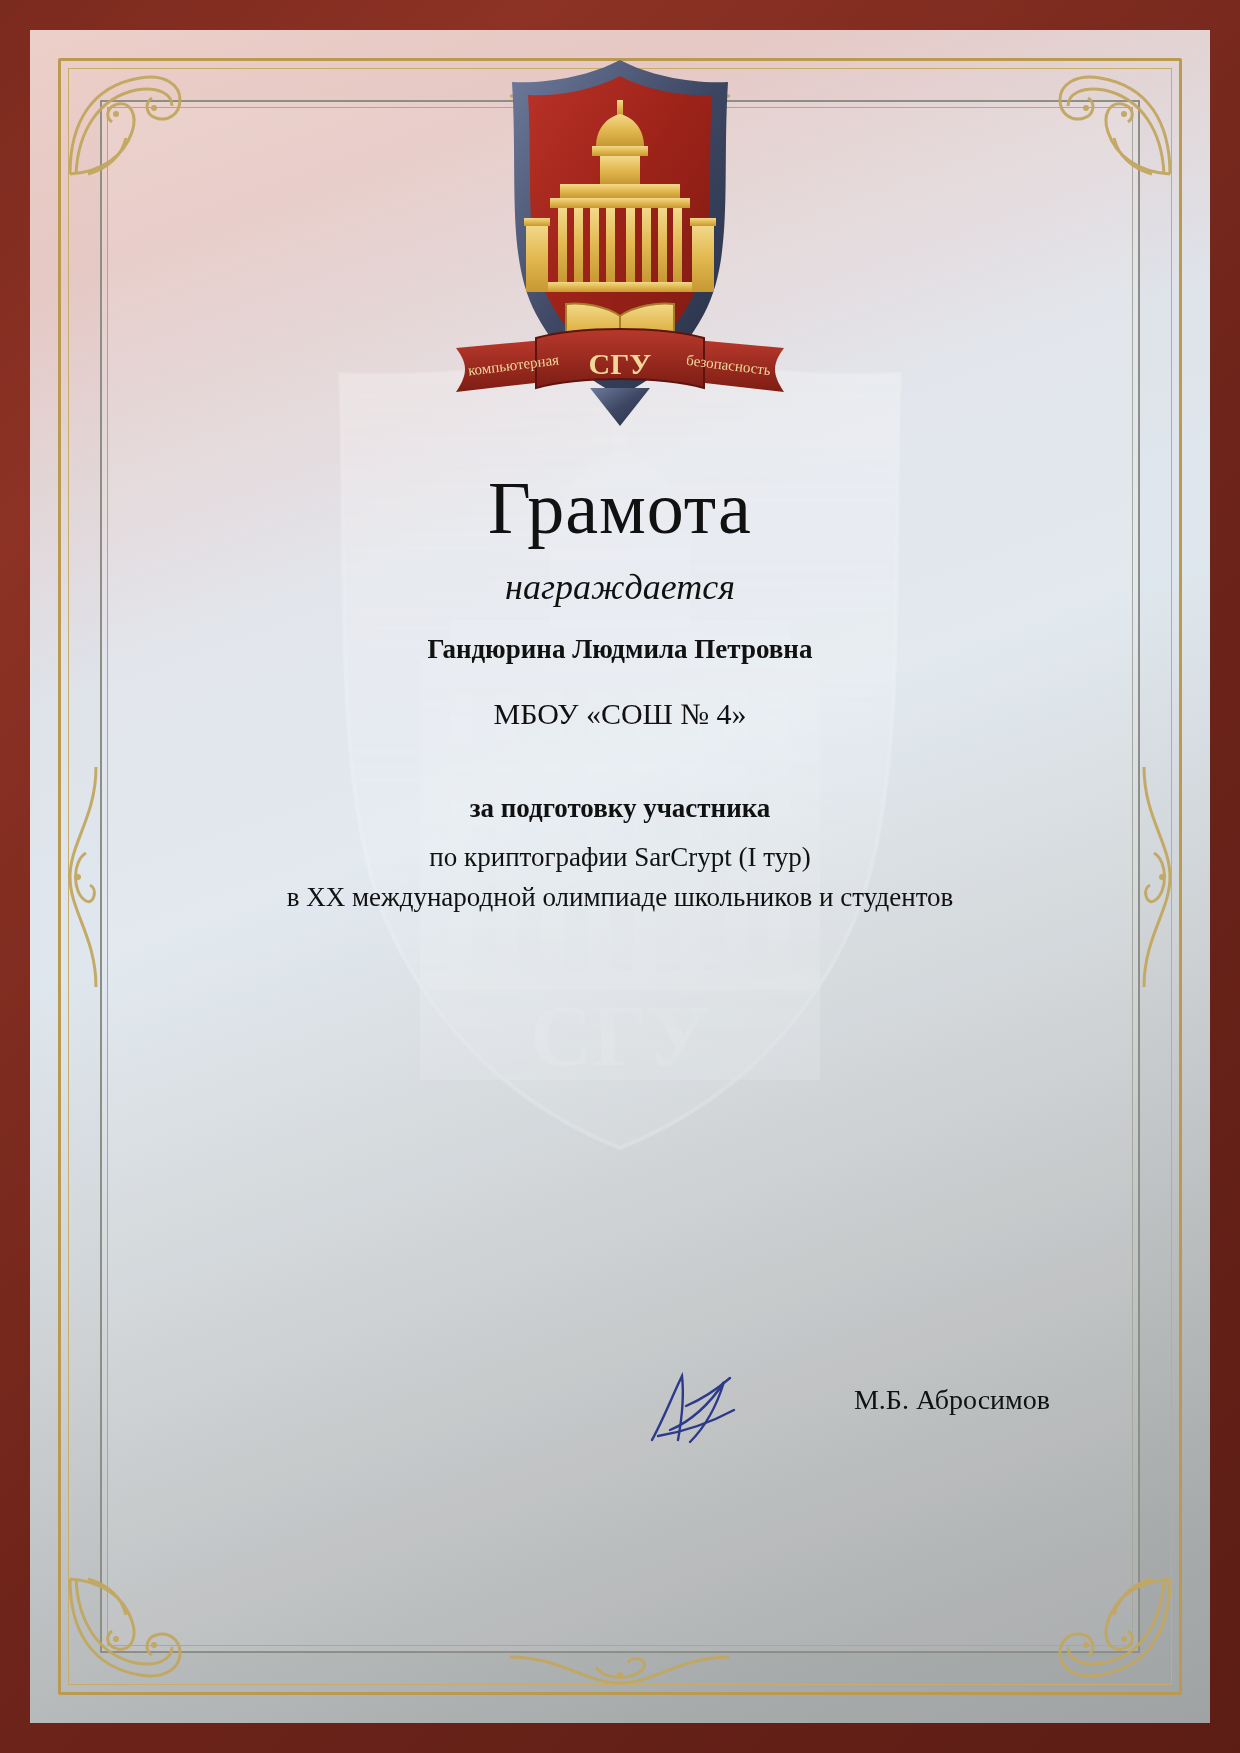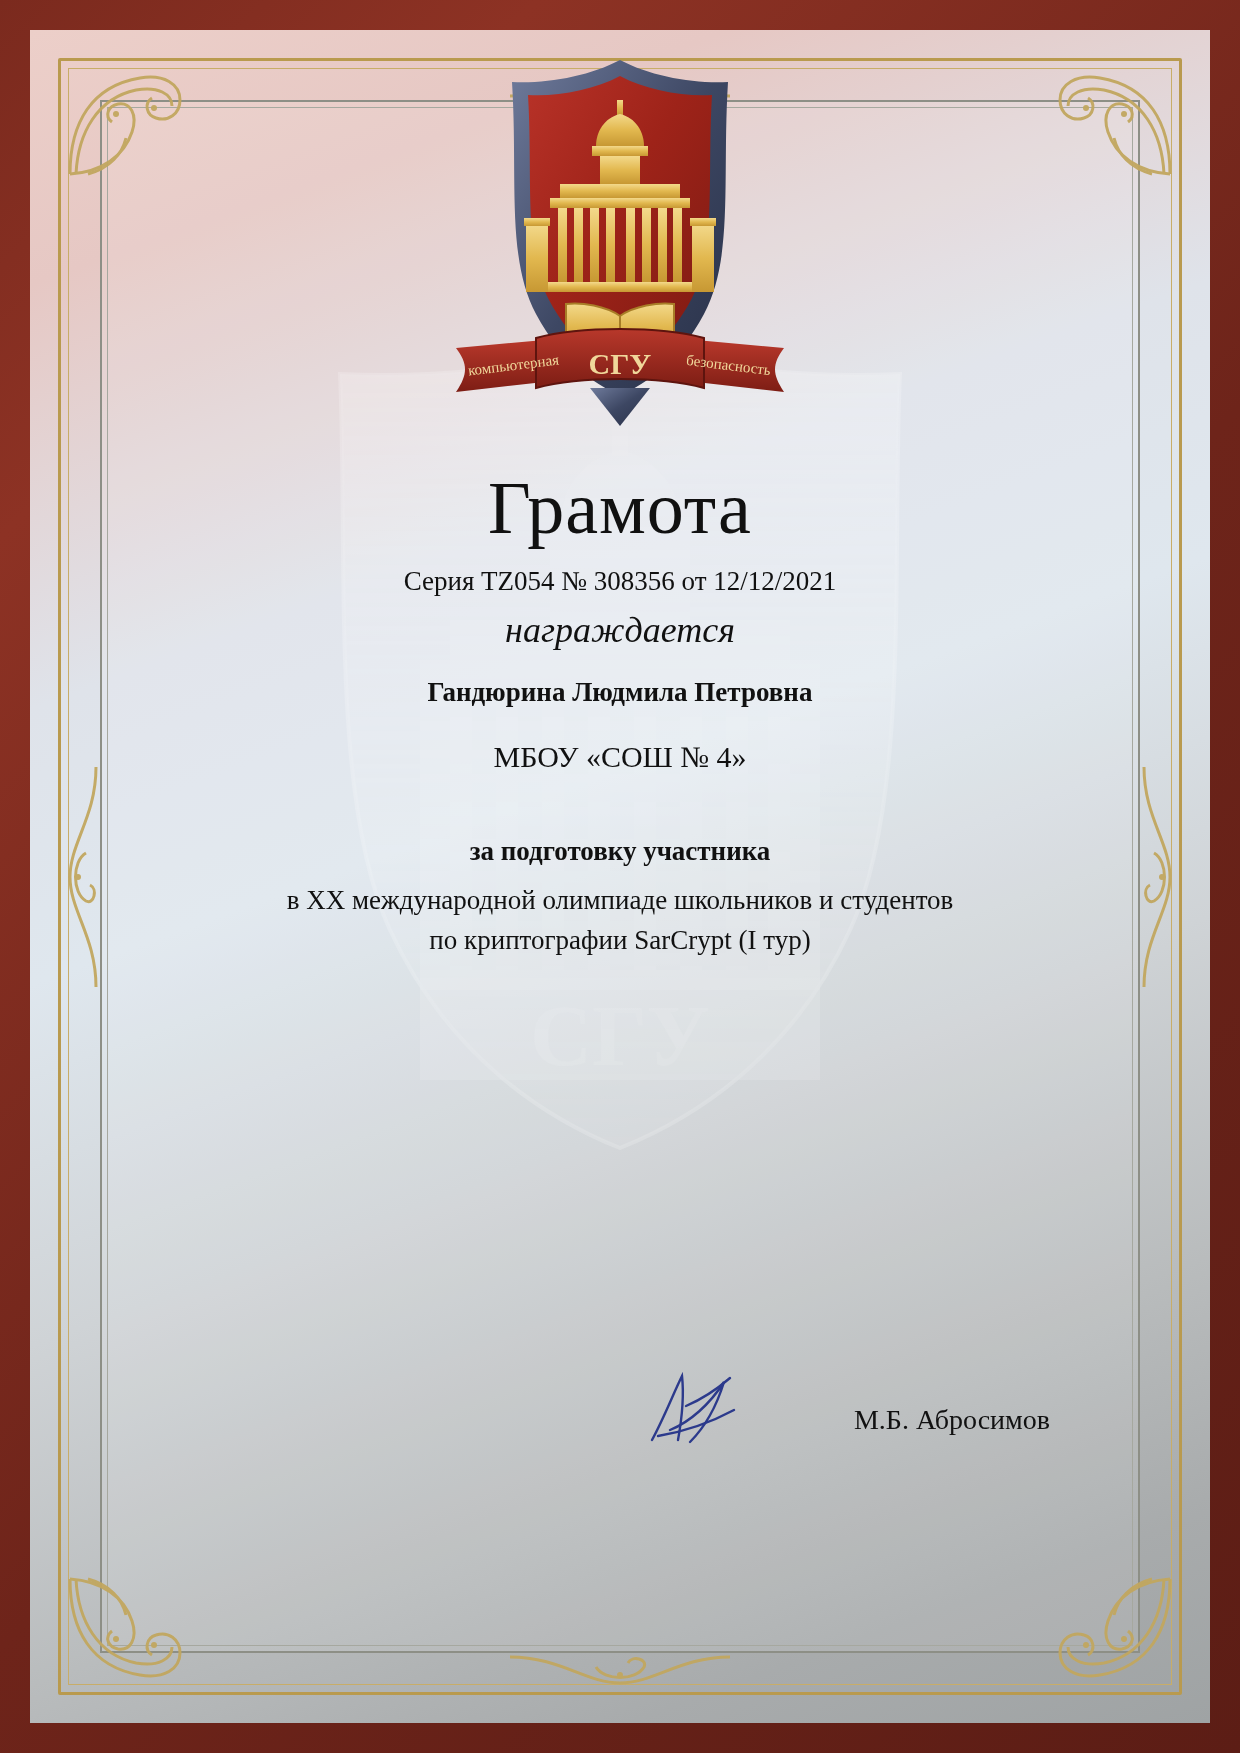--- a/index.html
+++ b/index.html
@@ -201,21 +201,20 @@
     font-size: 27px;
     line-height: 1.45;
     color: #111;
   }
   .sig-name {
     position: absolute;
     right: 22px;
     top: 4px;
     font-size: 28px;
     color: #111;
-    margin-top: 20px;
   }
   .sig-mark {
     position: absolute;
     left: 470px;
     top: -14px;
     width: 120px;
     height: 92px;
     color: #2c3a8c;
   }
   .sig-mark svg { width: 100%; height: 100%; display: block; }
@@ -401,27 +400,26 @@
       <text x="74" y="322" text-anchor="middle" transform="rotate(-7 74 322)" font-family="'Liberation Serif', serif" font-size="15" fill="#f0d79a">компьютерная</text>
       <text x="288" y="322" text-anchor="middle" transform="rotate(7 288 322)" font-family="'Liberation Serif', serif" font-size="15" fill="#f0d79a">безопасность</text>
       <text x="180" y="326" text-anchor="middle" font-family="'Liberation Serif', serif" font-size="30" font-weight="bold" fill="#f0d79a">СГУ</text>
 
       <path d="M150 340 L210 340 L180 378 Z" fill="url(#shieldEdge)"></path>
     </svg>
   </div>
 
   <div class="content">
     <h1 class="title">Грамота</h1>
-    <div class="serial">Серия TZ054 № 308356 от 12/12/2021</div>
     <div class="awarded">награждается</div>
     <div class="recipient">Гандюрина Людмила Петровна</div>
     <div class="organization">МБОУ «СОШ № 4»</div>
     <div class="reason">за подготовку участника</div>
+    <div class="event-line">по криптографии SarCrypt (I тур)</div>
     <div class="event-line">в XX международной олимпиаде школьников и студентов</div>
-    <div class="event-line">по криптографии SarCrypt (I тур)</div>
   </div>
 
   <div class="signature-area">
     <div class="sig-mark">
       <svg viewBox="0 0 120 92" fill="none" stroke="currentColor" stroke-width="2.4" stroke-linecap="round">
         <path d="M14 74 C26 52 36 26 44 10 C46 28 44 52 40 74"></path>
         <path d="M32 64 C52 56 72 38 86 16 C78 42 66 62 52 76"></path>
         <path d="M20 70 C44 66 70 58 96 44"></path>
         <path d="M48 40 C62 34 78 24 92 12"></path>
       </svg>

